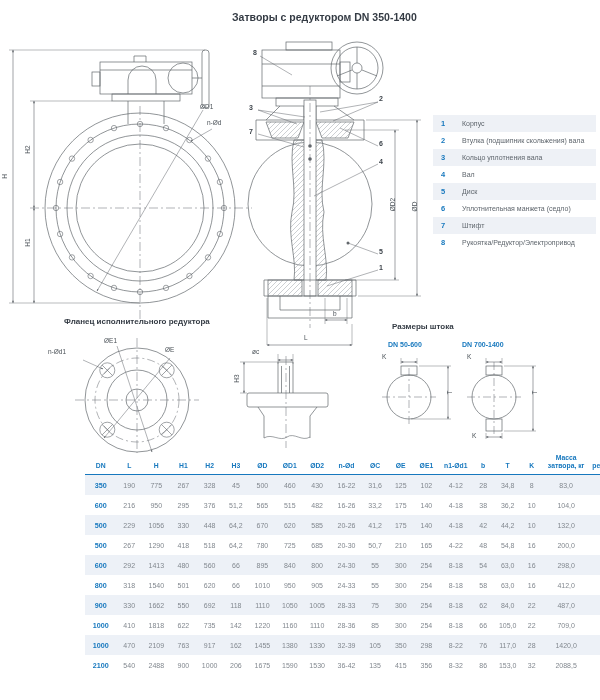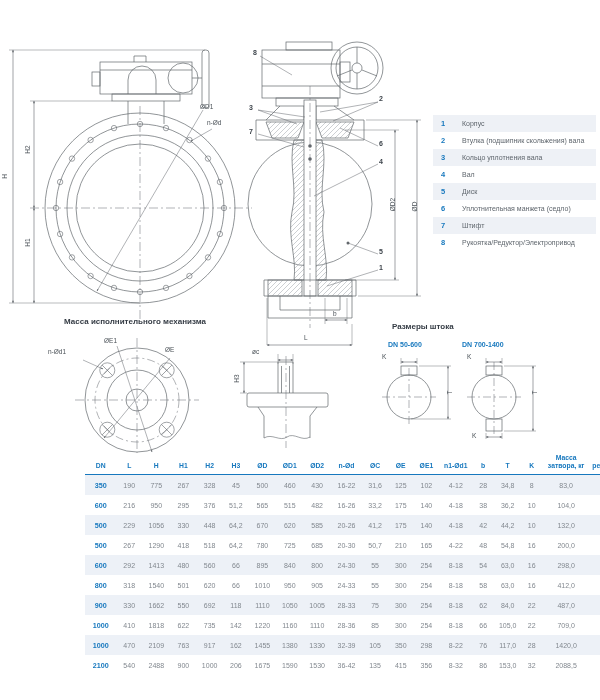--- a/index.html
+++ b/index.html
@@ -21,20 +21,21 @@
   table.dim th{color:#1778be;font-size:6.8px;font-weight:bold;text-align:center;vertical-align:bottom;padding:2px 0 4px 0;border-bottom:1.6px solid #1778be;line-height:1.2;}
   table.dim td{font-size:7px;color:#82888f;text-align:center;height:20px;padding:0;}
   table.dim tr.alt{background:#edf1f7;}
   table.dim td.dn{color:#1778be;font-weight:bold;font-size:7.2px;}
 </style>
 </head>
 <body>
 
 <div class="page">
 
+  <div class="title">Затворы с редуктором DN 350-1400</div>
 
   <svg width="600" height="425" viewBox="0 0 600 425">
     <defs>
       <pattern id="hatch" patternUnits="userSpaceOnUse" width="5" height="5">
         <path d="M0,5 L5,0" stroke="#9aa0a6" stroke-width="0.5"></path>
       </pattern>
       <marker id="ah" viewBox="0 0 10 10" refX="9" refY="5" markerWidth="7" markerHeight="4" orient="auto-start-reverse">
         <path d="M0,1 L10,5 L0,9 z" fill="#62676c"></path>
       </marker>
     </defs>
@@ -224,21 +225,21 @@
 
   <span class="callout" style="left:253px;top:49px">8</span>
   <span class="callout" style="left:379px;top:95px">2</span>
   <span class="callout" style="left:249px;top:104px">3</span>
   <span class="callout" style="left:249px;top:128px">7</span>
   <span class="callout" style="left:379px;top:140px">6</span>
   <span class="callout" style="left:379px;top:158px">4</span>
   <span class="callout" style="left:379px;top:248px">5</span>
   <span class="callout" style="left:379px;top:264px">1</span>
 
-  <div class="subtitle" style="left:64px;top:317px">Масса исполнительного механизма</div>
+  <div class="subtitle" style="left:64px;top:317px">Фланец исполнительного редуктора</div>
   <span class="lbl" style="left:48px;top:348px">n-Ød1</span>
   <span class="lbl" style="left:104px;top:337px">ØE1</span>
   <span class="lbl" style="left:165px;top:346px">ØE</span>
 
   <span class="lbl" style="left:252px;top:348px">øc</span>
   <span class="lbl rot" style="left:232px;top:375px">H3</span>
 
   <div class="subtitle" style="left:392px;top:322px">Размеры штока</div>
   <span class="dn-lab" style="left:388px;top:341px">DN 50-600</span>
   <span class="dn-lab" style="left:462px;top:341px">DN 700-1400</span>

